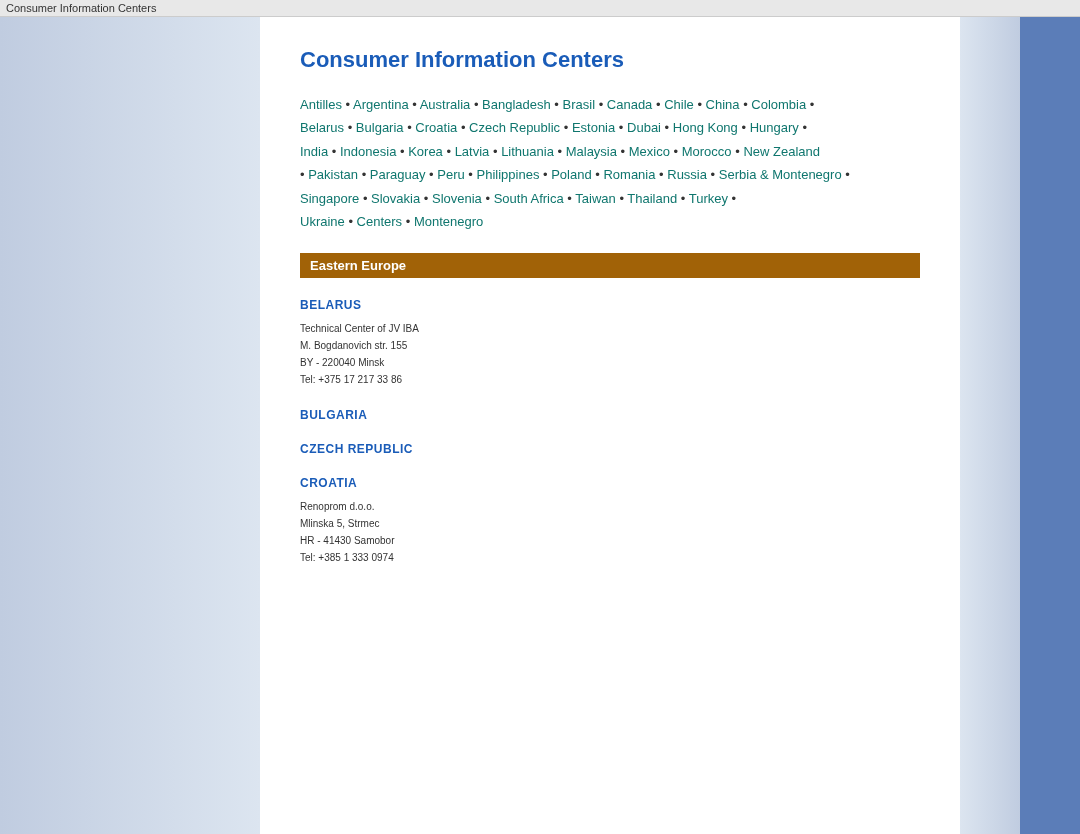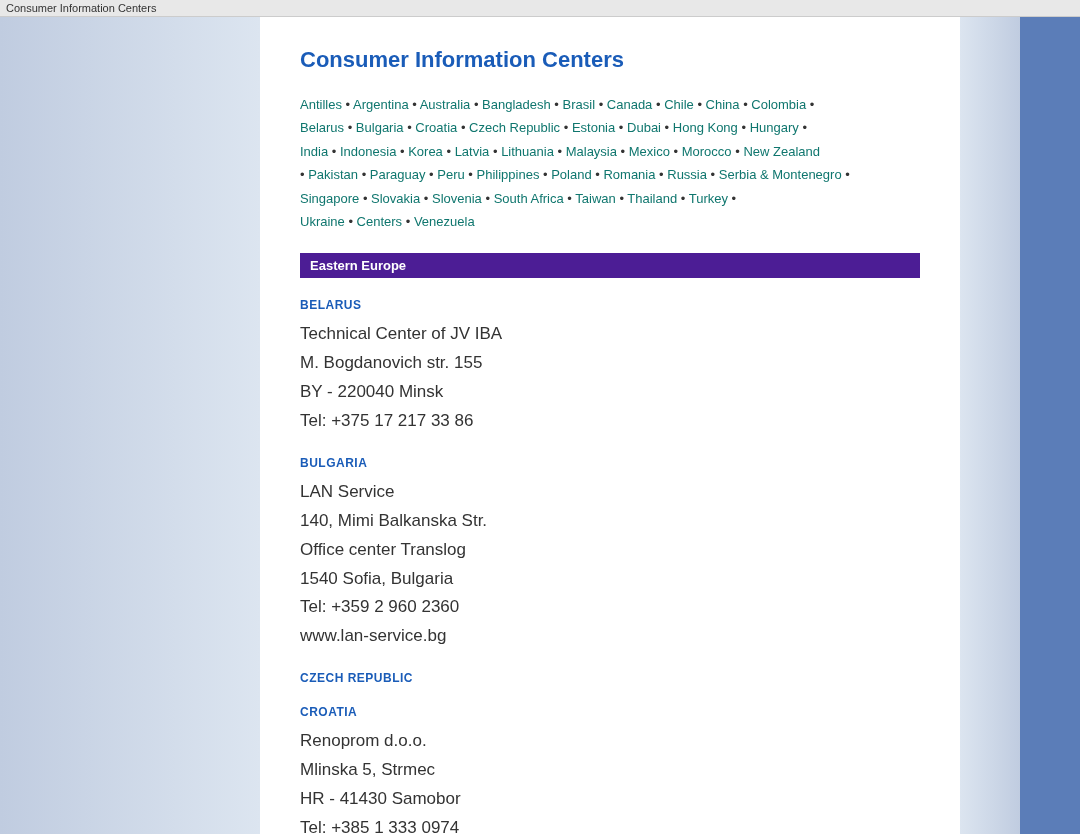--- a/index.html
+++ b/index.html
@@ -66,40 +66,40 @@
     }
     .links-paragraph a {
       color: #0f766e;
       text-decoration: none;
     }
     .separator {
       color: #333;
     }
     
     .section-header {
-      background: #4c1d95;
+      background: #a16207;
       color: white;
       padding: 5px 10px;
       font-size: 13px;
       font-weight: bold;
     }
     
     .country-heading {
       color: #1a5cb8;
       font-size: 12px;
       font-weight: bold;
       letter-spacing: 0.5px;
       margin-bottom: 8px;
       margin-top: 20px;
     }
     
     .address-block {
       color: #333;
       line-height: 1.7;
-      font-size: 17px;
+      font-size: 10px;
       margin-bottom: 10px;
     }
   </style>
 </head>
 <body>
 
 <div class="title-bar">
   <span>Consumer Information Centers</span>
 </div>
 
@@ -110,47 +110,39 @@
   <div class="content-area">
 
     <h1 class="page-title">Consumer Information Centers</h1>
 
     <div class="links-paragraph">
       <a href="#">Antilles</a><span class="separator"> • </span><a href="#">Argentina</a><span class="separator"> • </span><a href="#">Australia</a><span class="separator"> • </span><a href="#">Bangladesh</a><span class="separator"> • </span><a href="#">Brasil</a><span class="separator"> • </span><a href="#">Canada</a><span class="separator"> • </span><a href="#">Chile</a><span class="separator"> • </span><a href="#">China</a><span class="separator"> • </span><a href="#">Colombia</a><span class="separator"> • </span><br>
       <a href="#">Belarus</a><span class="separator"> • </span><a href="#">Bulgaria</a><span class="separator"> • </span><a href="#">Croatia</a><span class="separator"> • </span><a href="#">Czech Republic</a><span class="separator"> • </span><a href="#">Estonia</a><span class="separator"> • </span><a href="#">Dubai</a><span class="separator"> •  </span><a href="#">Hong Kong</a><span class="separator"> • </span><a href="#">Hungary</a><span class="separator"> • </span><br>
       <a href="#">India</a><span class="separator"> • </span><a href="#">Indonesia</a><span class="separator"> • </span><a href="#">Korea</a><span class="separator"> • </span><a href="#">Latvia</a><span class="separator"> • </span><a href="#">Lithuania</a><span class="separator"> • </span><a href="#">Malaysia</a><span class="separator"> • </span><a href="#">Mexico</a><span class="separator"> • </span><a href="#">Morocco</a><span class="separator"> • </span><a href="#">New Zealand</a><span class="separator"><br>
       • </span><a href="#">Pakistan</a><span class="separator"> • </span><a href="#">Paraguay</a><span class="separator"> • </span><a href="#">Peru</a><span class="separator"> • </span><a href="#">Philippines</a><span class="separator"> • </span><a href="#">Poland</a><span class="separator"> • </span><a href="#">Romania</a><span class="separator"> • </span><a href="#">Russia</a><span class="separator"> • </span><a href="#">Serbia &amp; Montenegro</a><span class="separator"> • </span><br>
       <a href="#">Singapore</a><span class="separator"> • </span><a href="#">Slovakia</a><span class="separator"> • </span><a href="#">Slovenia</a><span class="separator"> • </span><a href="#">South Africa</a><span class="separator"> • </span><a href="#">Taiwan</a><span class="separator"> • </span><a href="#">Thailand</a><span class="separator"> • </span><a href="#">Turkey</a><span class="separator"> • </span><br>
-      <a href="#">Ukraine</a><span class="separator"> • </span><a href="#">Centers</a><span class="separator"> • </span><a href="#">Venezuela</a>
+      <a href="#">Ukraine</a><span class="separator"> • </span><a href="#">Centers</a><span class="separator"> • </span><a href="#">Montenegro</a>
     </div>
 
     <div class="section-header">
       <span>Eastern Europe</span>
     </div>
 
     <div class="country-heading">
       <span>BELARUS</span>
     </div>
     <div class="address-block">
       Technical Center of JV IBA<br>
       M. Bogdanovich str. 155<br>
       BY - 220040 Minsk<br>
       Tel: +375 17 217 33 86
     </div>
 
     <div class="country-heading">
       <span>BULGARIA</span>
-    </div>
-    <div class="address-block">
-      LAN Service<br>
-      140, Mimi Balkanska Str.<br>
-      Office center Translog<br>
-      1540 Sofia, Bulgaria<br>
-      Tel: +359 2 960 2360<br>
-      www.lan-service.bg
     </div>
 
     <div class="country-heading">
       <span>CZECH REPUBLIC</span>
     </div>
 
     <div class="country-heading">
       <span>CROATIA</span>
     </div>
     <div class="address-block">

